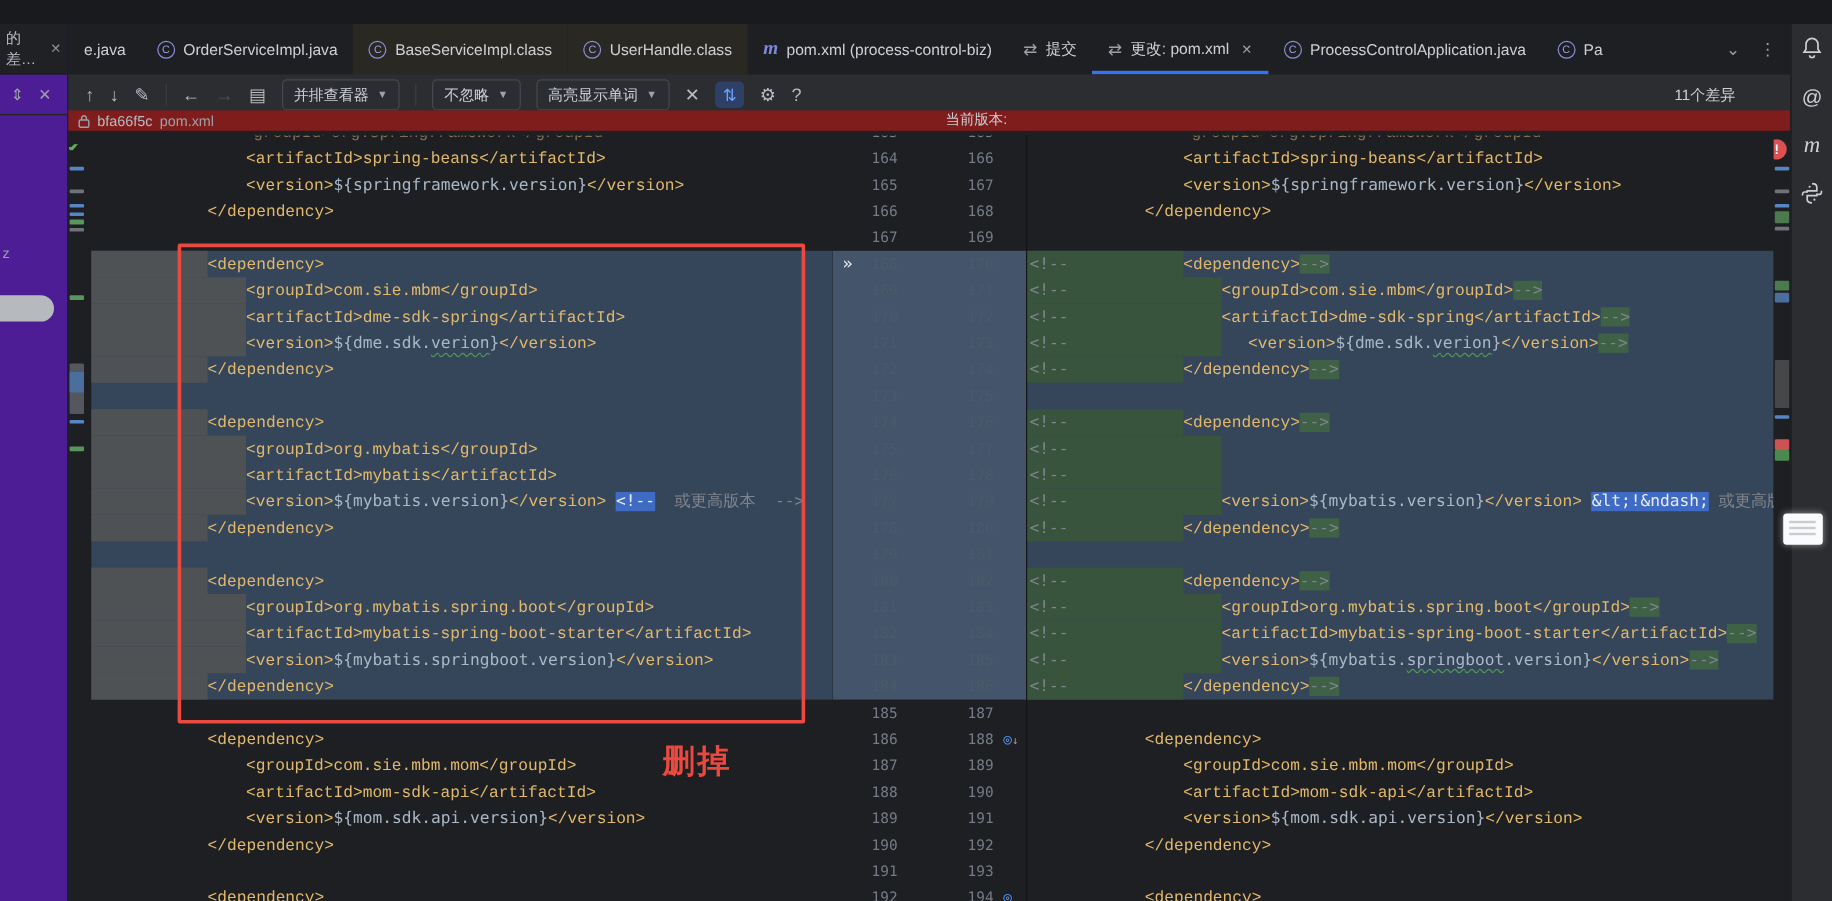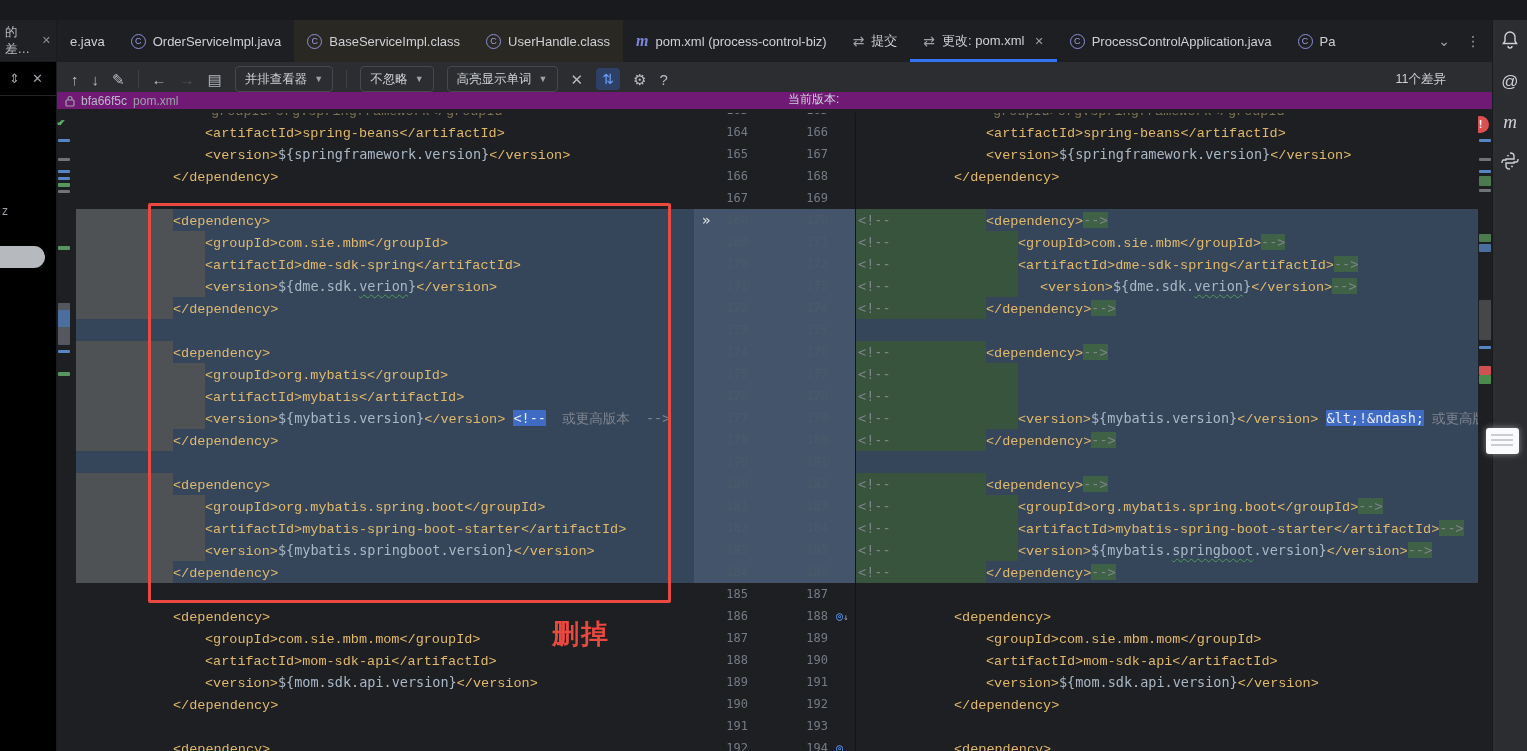--- a/index.html
+++ b/index.html
@@ -1,20 +1,20 @@
 <!DOCTYPE html>
 <html><head>
 <meta charset="utf-8">
 <style>
   html,body{margin:0;padding:0;background:#101113;}
   #root{position:relative;width:1527px;height:751px;background:#1e1f22;overflow:hidden;
         font-family:"Liberation Sans",sans-serif;color:#ced0d6;}
   
   #topstrip{position:absolute;left:0;top:0;width:1527px;height:20px;background:#191a1d;}
-  #leftcol{position:absolute;left:0;top:20px;width:57px;height:731px;background:#000000;border-right:1px solid #1a1b1e;box-sizing:border-box;}
+  #leftcol{position:absolute;left:0;top:20px;width:57px;height:731px;background:#4c1d95;border-right:1px solid #1a1b1e;box-sizing:border-box;}
   #lefttab{height:41px;background:#202124;border-bottom:1px solid #1a1b1e;display:flex;align-items:center;gap:6px;padding:0 5px;font-size:12.5px;color:#b7bbc2;}
   #lefttab .x{color:#8c9097;font-size:11px;}
   #leftcol-tools{height:33px;border-bottom:1px solid #222427;display:flex;align-items:center;gap:12px;padding:0 9px;color:#9da0a8;font-size:13px;}
   #zlabel{position:absolute;left:2px;top:184px;font-size:12px;color:#9da0a8;}
   #pill{position:absolute;left:-10px;top:226px;width:55px;height:22px;background:#b6b9be;border-radius:11px;}
   
   #tabbar{position:absolute;left:57px;top:20px;width:1435px;height:42px;background:#1e1f22;display:flex;align-items:stretch;}
   .tab{display:flex;align-items:center;gap:7px;padding:0 13px;font-size:13px;color:#ced0d6;position:relative;white-space:nowrap;}
   .tab.tinted{background:#2a2823;}
   .tab.active::after{content:"";position:absolute;left:0;right:0;bottom:0;height:3px;background:#3574f0;}
@@ -25,21 +25,21 @@
   #tabbar-end{margin-left:auto;display:flex;align-items:center;gap:16px;padding-right:12px;color:#9da0a8;font-size:14px;}
   
   #toolbar{position:absolute;left:57px;top:62px;width:1435px;height:34px;background:#2b2d30;display:flex;align-items:center;gap:13px;padding:0 14px;box-sizing:border-box;}
   .tb-ico{color:#b7bbc2;font-size:15px;line-height:1;}
   .tb-ico.dim{color:#5d6066;}
   .combo{height:24px;border:1px solid #45484e;border-radius:4px;display:flex;align-items:center;gap:7px;padding:0 9px;font-size:12.5px;color:#ced0d6;}
   .combo .arr{color:#9da0a8;font-size:9px;}
   .sep{width:1px;height:18px;background:#3e4045;}
   #sync{background:rgba(53,116,240,.28);border-radius:4px;width:24px;height:22px;display:flex;align-items:center;justify-content:center;color:#6ba1ff;font-size:14px;}
   #diffcount{margin-left:auto;font-size:12.5px;color:#ced0d6;padding-right:32px;text-align:right;}
-  #crumbs{position:absolute;left:57px;top:92px;width:1435px;height:17px;background:#701a75;font-size:12px;color:#b7bbc2;text-align:center;}
+  #crumbs{position:absolute;left:57px;top:92px;width:1435px;height:17px;background:#7f1d1d;font-size:12px;color:#b7bbc2;text-align:center;}
   #crumbs .inner{position:absolute;left:8px;top:0;display:flex;align-items:center;gap:6px;height:17px;}
   #crumbs .file{color:#9da0a8;}
   #gutterhead{position:absolute;left:731px;top:0;height:17px;line-height:15px;color:#ccd0d6;}
   
   #editor{position:absolute;left:57px;top:113px;width:1435px;height:638px;background:#1e1f22;
           font-family:"DejaVu Sans Mono",monospace;font-size:13.5px;}
   .col{position:absolute;top:0;height:638px;overflow:hidden;}
   #stripe-left{left:0;width:19px;}
   #pane-left{left:19px;width:618px;}
   #gutter{left:637px;width:161px;}

